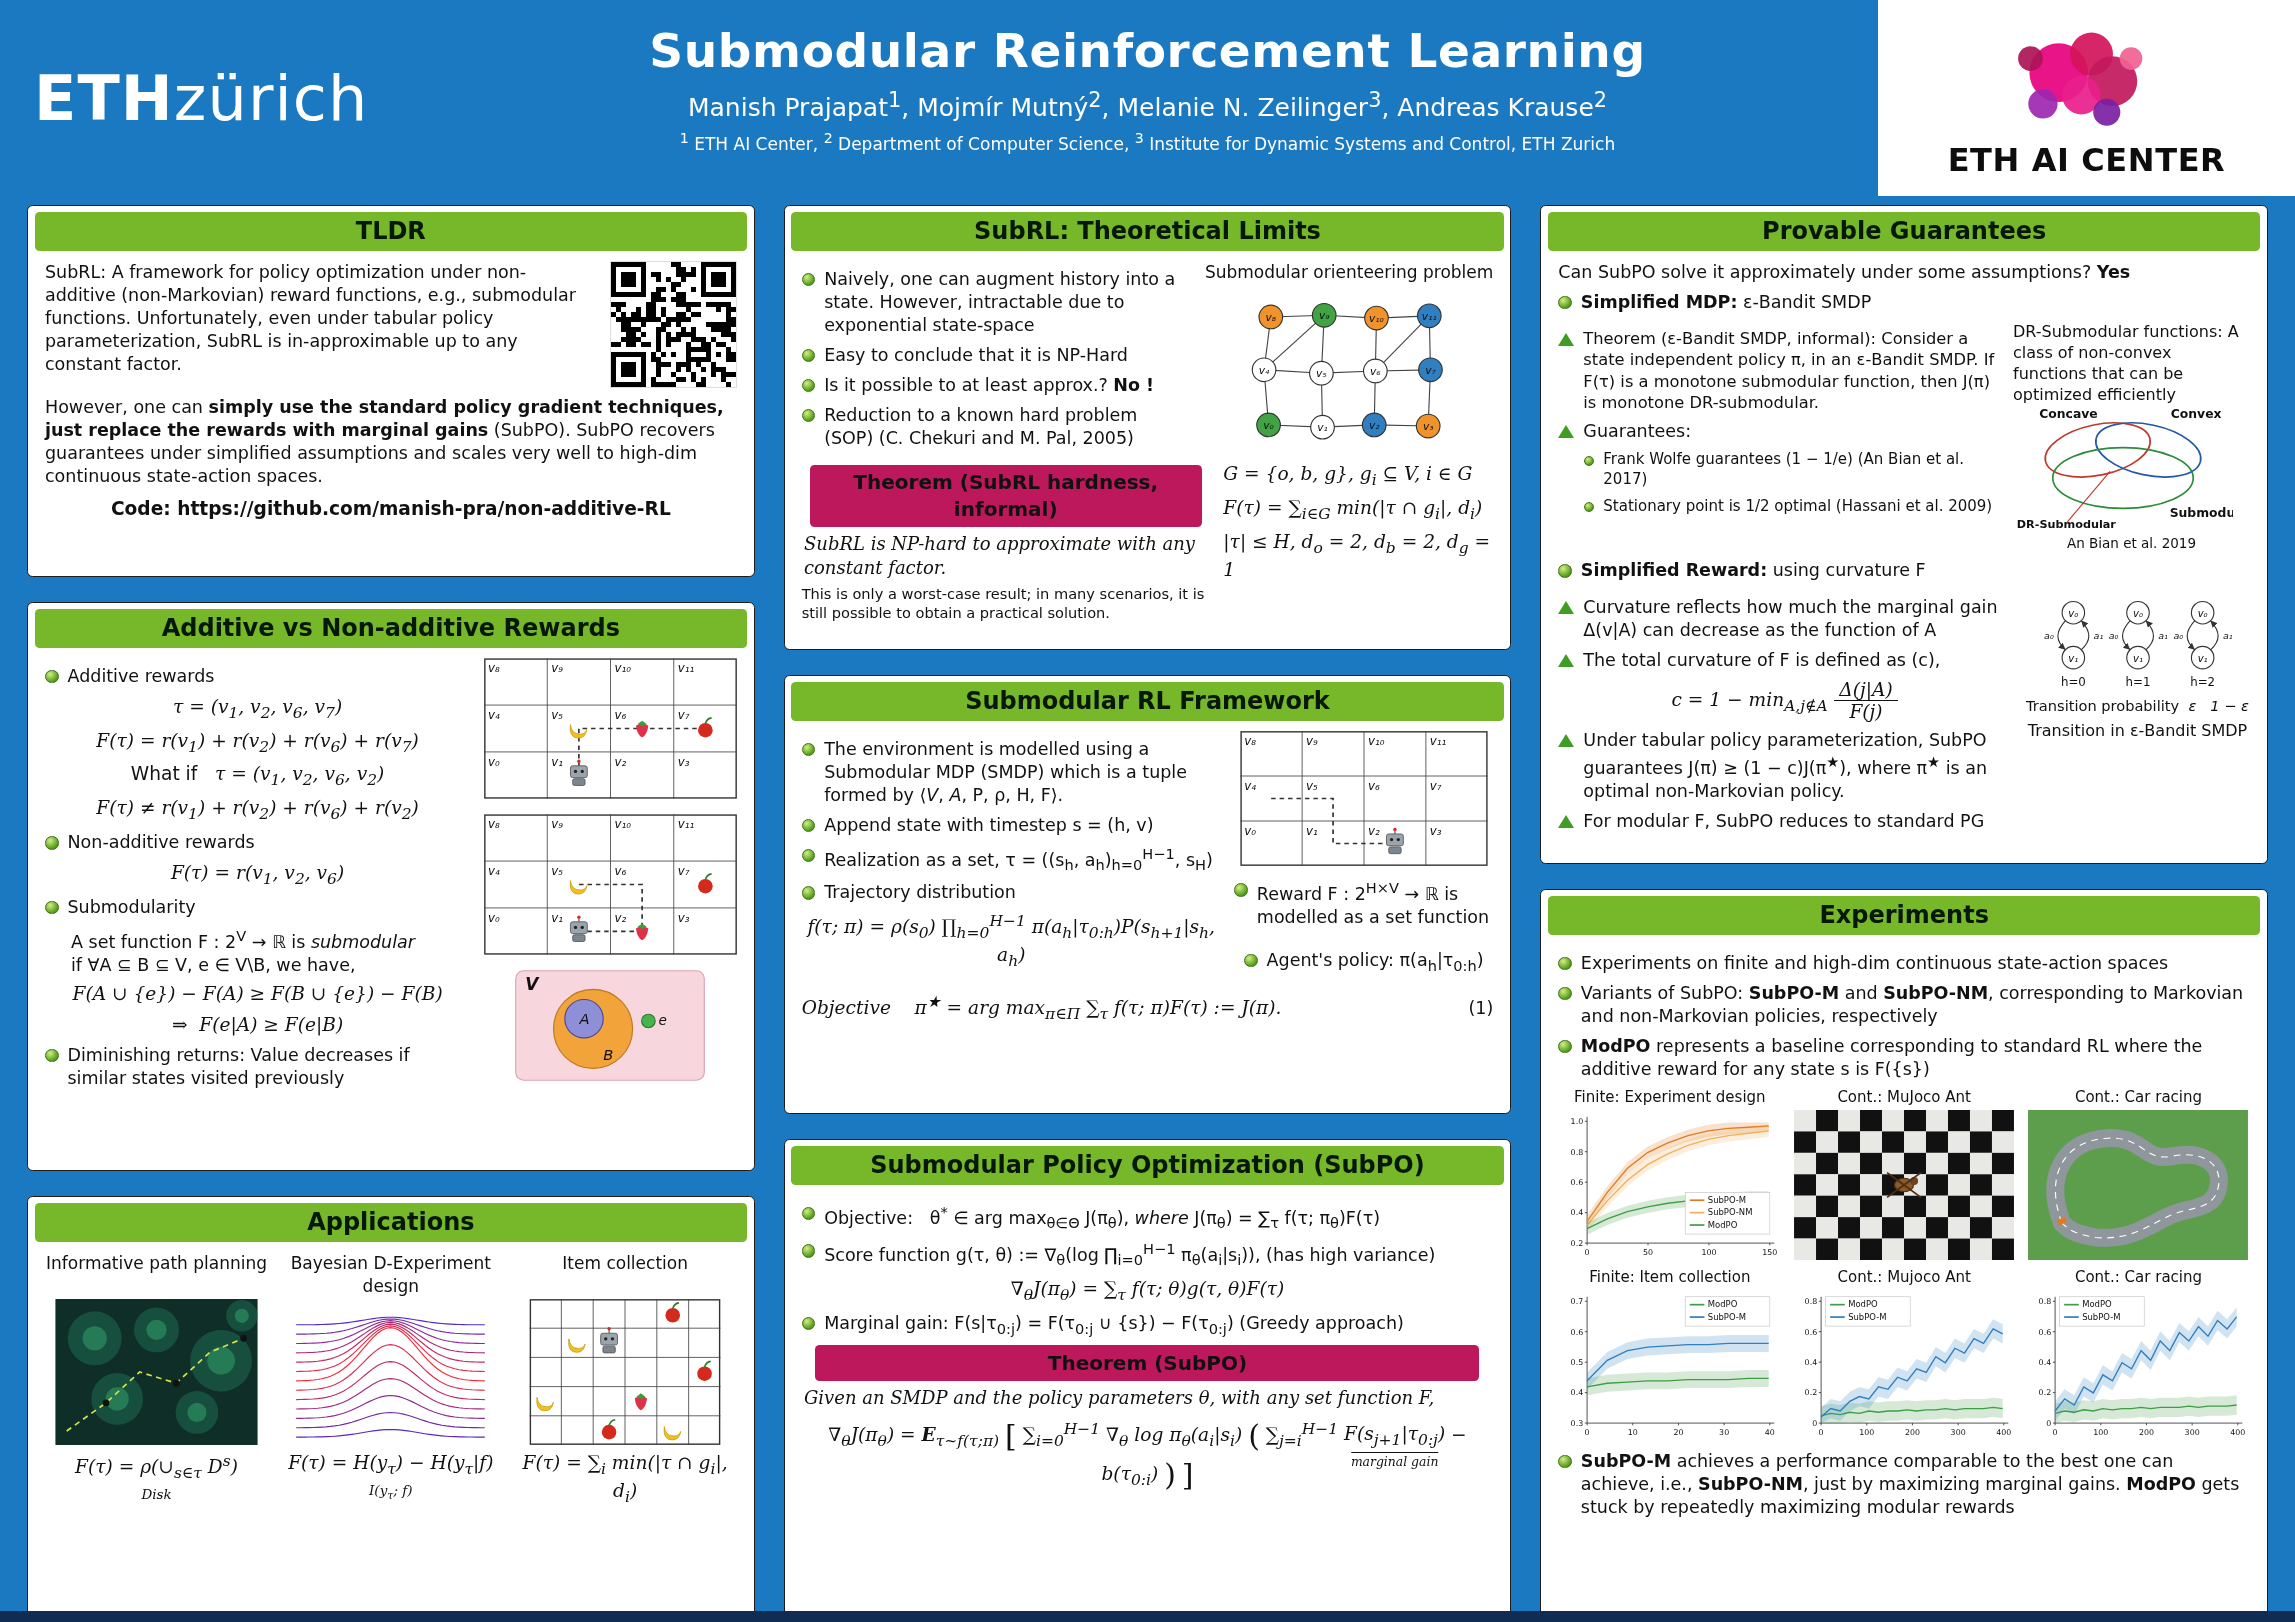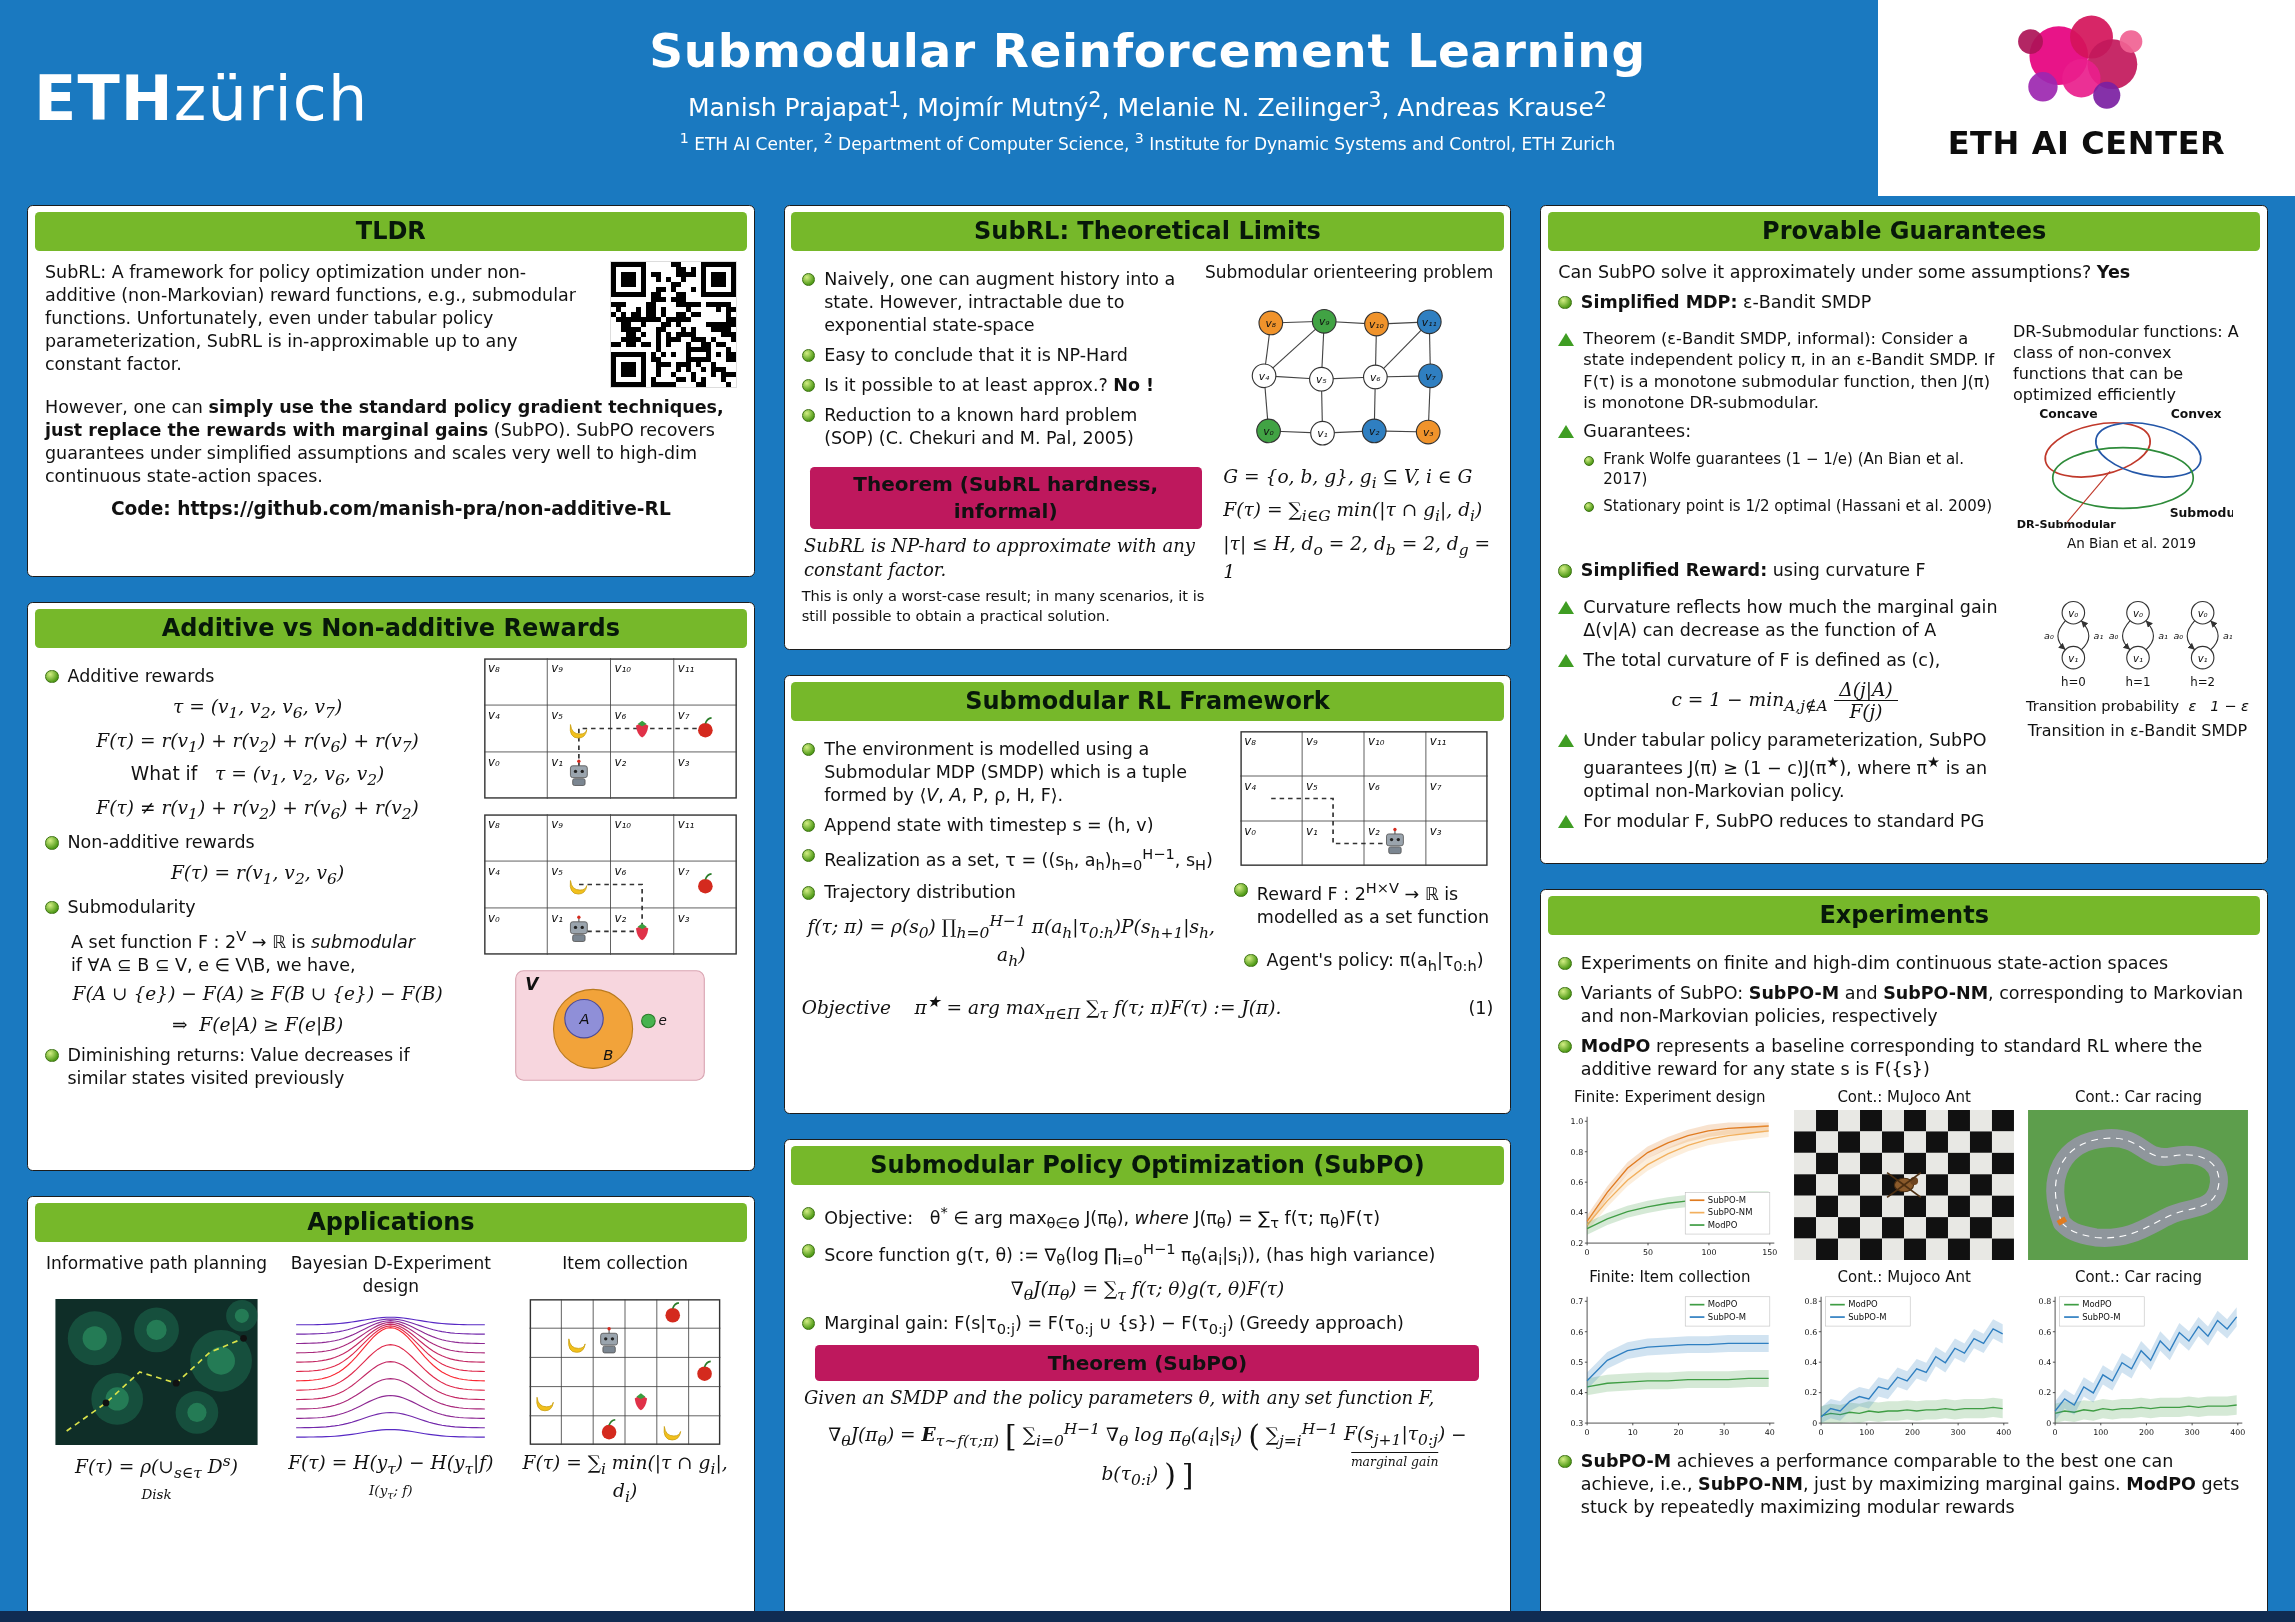--- a/index.html
+++ b/index.html
@@ -11,21 +11,21 @@
 
 
 .header{height:197px;position:relative;display:flex;align-items:center;padding:0 34px}
 .eth-logo{color:#fff;font-size:62px;letter-spacing:1.1px;white-space:nowrap}
 .eth-main{font-weight:bold}
 .eth-sub{font-weight:normal}
 .title-block{position:absolute;left:50%;top:22.5px;transform:translateX(-50%);text-align:center;color:#fff;width:1127px}
 .title-block h1{font-size:47px;font-weight:bold;letter-spacing:0.6px}
 .authors{font-size:25px;margin-top:10px}
 .affil{font-size:17px;margin-top:8px}
-.ai-panel{position:absolute;right:0;top:0;width:417px;height:196px;background:#fff;display:flex;flex-direction:column;align-items:center;justify-content:flex-start;padding-top:2px}
+.ai-panel{position:absolute;right:0;top:0;width:417px;height:196px;background:#fff;display:flex;flex-direction:column;align-items:center;justify-content:flex-start;padding-top:19px}
 .ai-text{font-size:32px;font-weight:bold;color:#0d0d0d;letter-spacing:0.6px;margin-top:-8px}
 
 
 .columns{display:grid;grid-template-columns:1fr 1fr 1fr;gap:29px;padding:8px 27px 5.6px;height:1374px}
 .col{display:flex;flex-direction:column;gap:25px;height:1579px}
 .box{background:#fff;border:1.7px solid #1c1c1c;border-radius:5.6px;overflow:hidden;display:flex;flex-direction:column;flex:0 0 auto}
 .box.grow{flex:1 1 auto}
 .box-head{background:#76b82a;color:#07180a;font-weight:bold;font-size:24px;text-align:center;padding:5.6px 4.5px;margin:5.6px 6.8px 2.3px;border-radius:4.5px}
 .box-body{padding:8px 17px 11.3px;font-size:17.5px;line-height:1.32;flex:1;overflow:hidden}
 
@@ -593,21 +593,21 @@
               </div>
               <div class="bullet">
                 <span class="dot ball"></span>
                 <div class="bt">Is it possible to at least approx.? <b>No !</b></div>
               </div>
               <div class="bullet">
                 <span class="dot ball"></span>
                 <div class="bt">Reduction to a known hard problem (SOP) (C. Chekuri and M. Pal, 2005)</div>
               </div>
             </div>
-          <div class="figcol" style="gap:9px">
+          <div class="figcol" style="gap:3px">
             <div class="figtitle">Submodular orienteering problem</div>
             <svg width="237" height="163" viewBox="0 0 420 290" style="font-size:31px">
                 <line x1="70" y1="48" x2="165" y2="45" stroke="#444" stroke-width="2"></line>
                 <line x1="165" y1="45" x2="258" y2="50" stroke="#444" stroke-width="2"></line>
                 <line x1="258" y1="50" x2="352" y2="46" stroke="#444" stroke-width="2"></line>
                 <line x1="70" y1="48" x2="58" y2="142" stroke="#444" stroke-width="2"></line>
                 <line x1="165" y1="45" x2="160" y2="148" stroke="#444" stroke-width="2"></line>
                 <line x1="258" y1="50" x2="256" y2="144" stroke="#444" stroke-width="2"></line>
                 <line x1="352" y1="46" x2="354" y2="142" stroke="#444" stroke-width="2"></line>
                 <line x1="58" y1="142" x2="160" y2="148" stroke="#444" stroke-width="2"></line>

